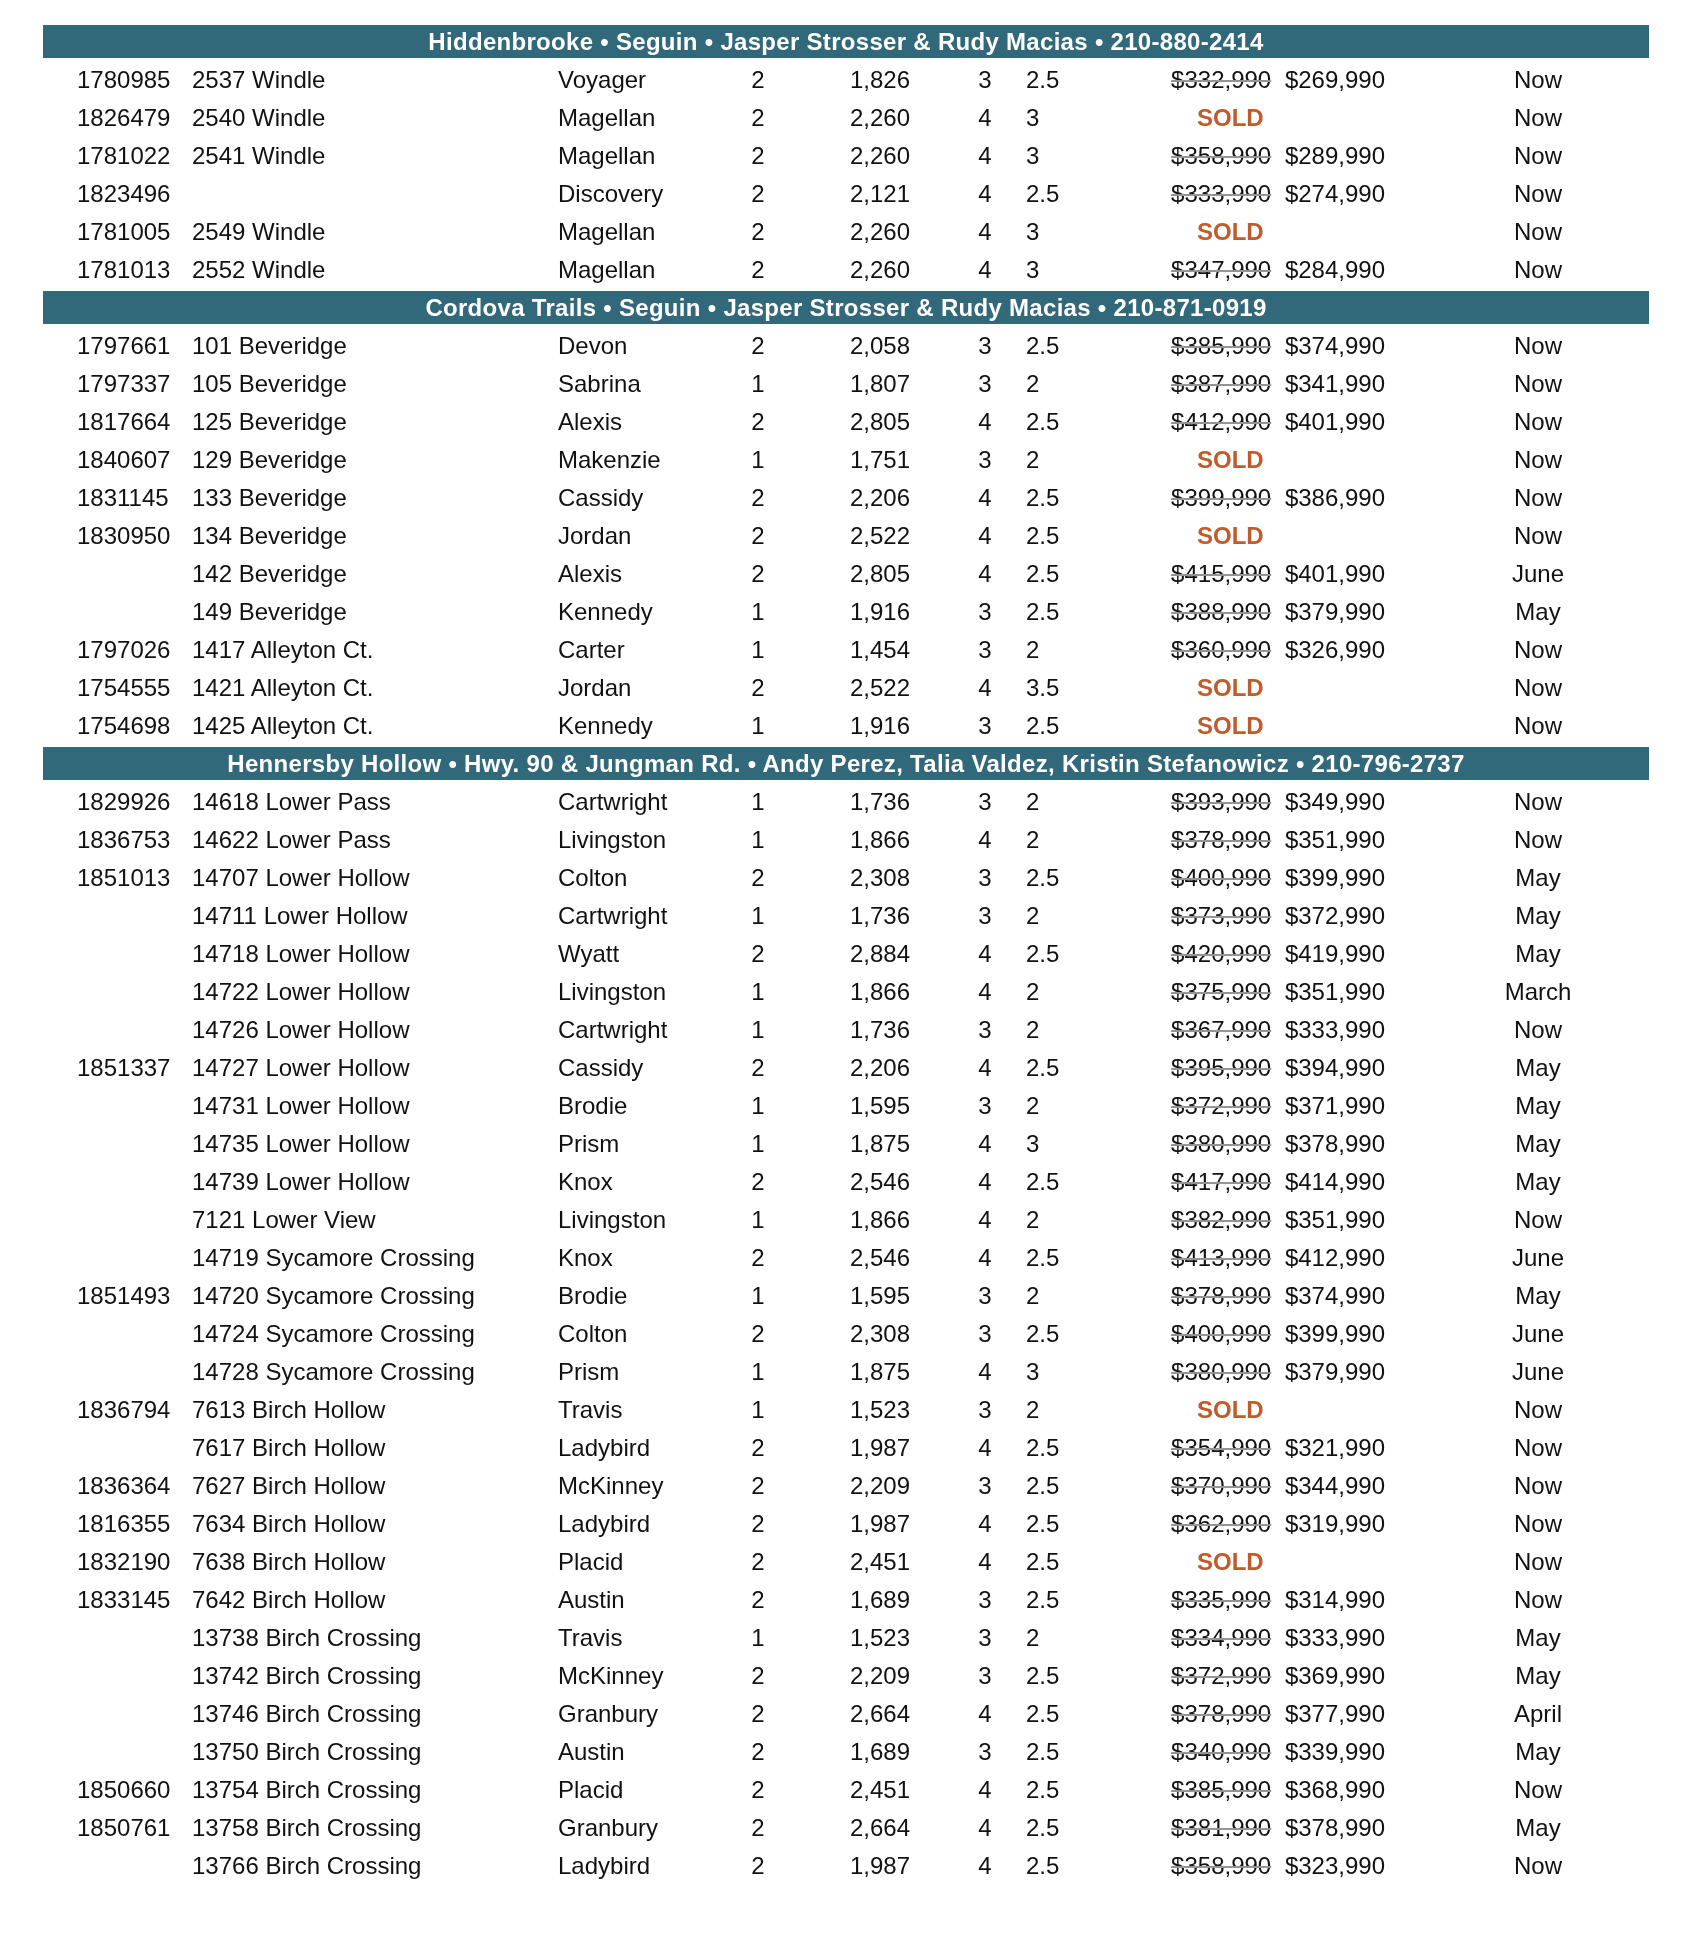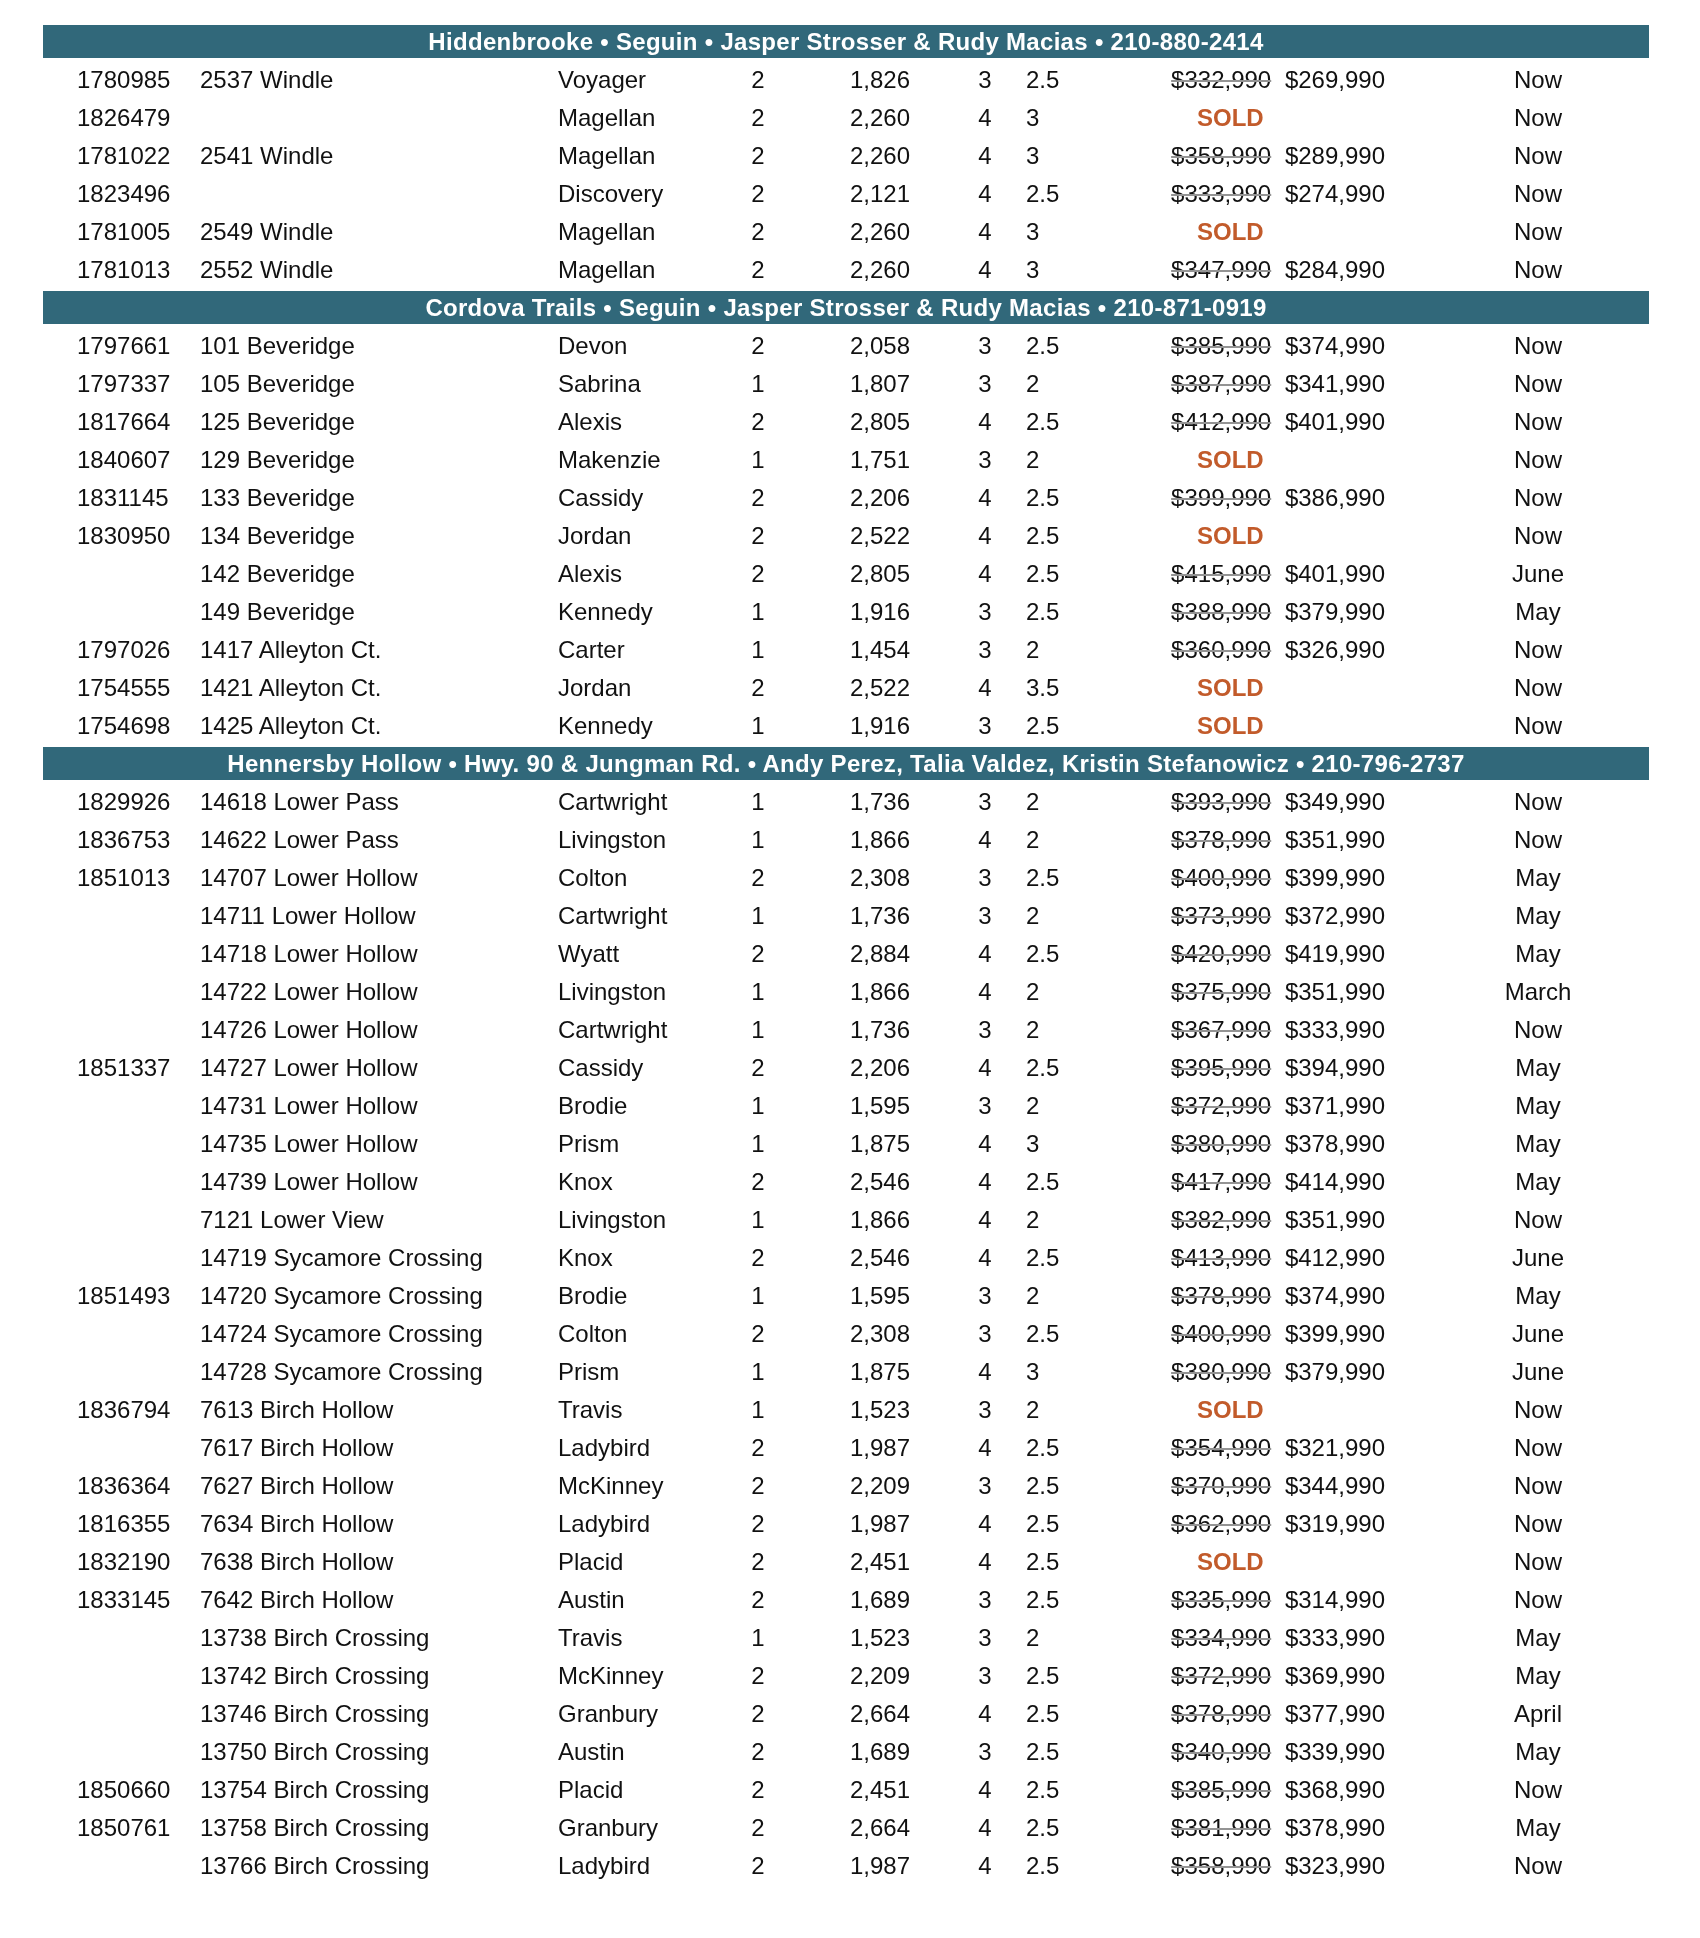--- a/index.html
+++ b/index.html
@@ -14,21 +14,21 @@
   .page{position:relative;width:1700px;height:1938px;background:#ffffff;box-sizing:border-box;
         padding-top:25px;overflow:hidden;}
   .section-bar{margin:2px 0 3px 43px;width:1606px;height:33px;line-height:33px;
         background:var(--header-bg);color:var(--header-fg);font-size:24px;font-weight:bold;
         text-align:center;letter-spacing:0.3px;white-space:nowrap;}
   .section:first-of-type .section-bar{margin-top:0;}
   .rows{position:relative;}
   .listing-row{position:relative;height:38px;font-size:24px;}
   .cell{position:absolute;top:0;height:38px;line-height:38px;white-space:nowrap;}
   .c-id{left:77px;width:120px;text-align:left;}
-  .c-address{left:200px;width:350px;text-align:left;}
+  .c-address{left:192px;width:350px;text-align:left;}
   .c-model{left:558px;width:170px;text-align:left;}
   .c-stories{left:698px;width:120px;text-align:center;}
   .c-sqft{left:790px;width:120px;text-align:right;}
   .c-beds{left:925px;width:120px;text-align:center;}
   .c-baths{left:1026px;width:120px;text-align:left;}
   .c-price{left:1125px;width:260px;text-align:right;}
   .c-price.sold-cell{text-align:left;padding-left:72px;width:188px;}
   .c-avail{left:1458px;width:160px;text-align:center;}
   .old-price{text-decoration:line-through;text-decoration-color:var(--strike);
         text-decoration-thickness:2px;margin-right:7px;}
@@ -54,20 +54,21 @@
     <span class="cell c-price">
       <span class="old-price">$332,990</span>
       <span class="new-price">$269,990</span>
       
     </span>
     <span class="cell c-avail">Now</span>
   </div>
 
   <div class="listing-row">
     <span class="cell c-id">1826479</span>
+    <span class="cell c-address">2540 Windle</span>
     <span class="cell c-model">Magellan</span>
     <span class="cell c-stories">2</span>
     <span class="cell c-sqft">2,260</span>
     <span class="cell c-beds">4</span>
     <span class="cell c-baths">3</span>
     <span class="cell c-price sold-cell">
       
       
       <span class="sold-label">SOLD</span>
     </span>

